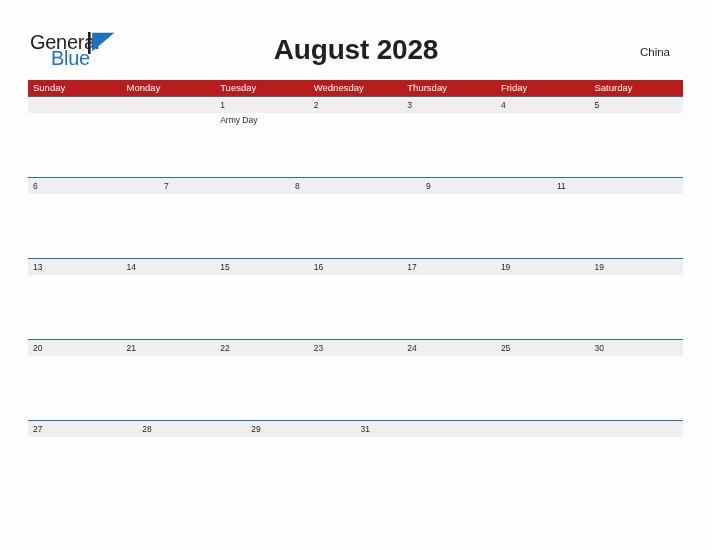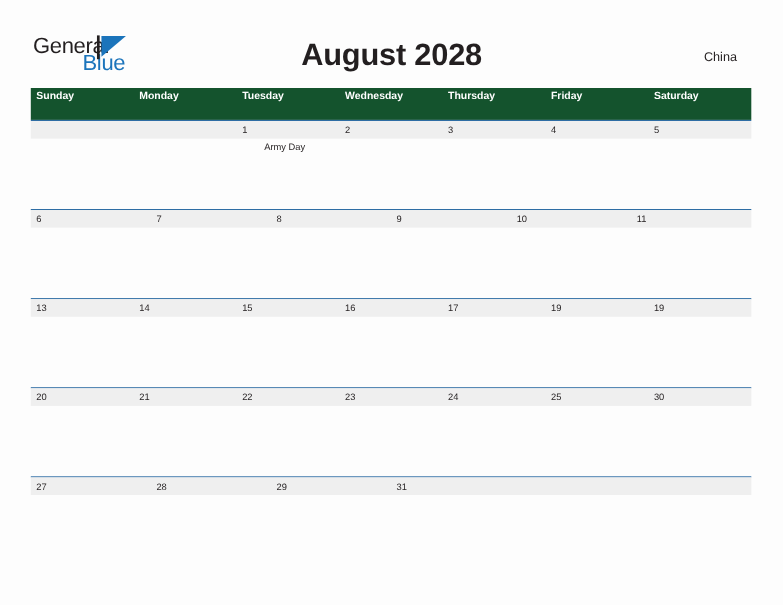--- a/index.html
+++ b/index.html
@@ -34,21 +34,20 @@
     color:#231f20;
     line-height:22px;
   }
   .logo-blue {
     position:absolute;
     left:21px; top:16px;
     font-size:20px;
     letter-spacing:-0.3px;
     color:#1b74bb;
     line-height:22px;
-    margin-left:24px;
   }
   .logo-mark {
     position:absolute;
     left:58px; top:1px;
     width:30px; height:22px;
   }
 
   .cal-title {
     position:absolute;
     left:0; top:34px;
@@ -69,23 +68,22 @@
 
   
   .grid {
     position:absolute;
     left:28px; top:80px;
     width:655px;
   }
 
   .weekday-row {
     display:flex;
-    height:29px;
-    background:#14532d;
-    font-weight:bold;
+    height:16px;
+    background:#b91c1c;
   }
   .weekday {
     flex:1 1 0;
     color:#ffffff;
     font-size:9.5px;
     line-height:16px;
     padding-left:5px;
     overflow:hidden;
     white-space:nowrap;
   }
@@ -123,21 +121,20 @@
     display:block;
   }
   .event {
     position:relative;
     font-size:8.5px;
     line-height:13px;
     color:#231f20;
     display:block;
     margin-top:1px;
     white-space:nowrap;
-    margin-left:20px;
   }
   .cell.empty .daynum { visibility:hidden; }
 </style>
 </head>
 <body>
 
 <div class="page">
 
   <div class="topbar">
 
@@ -216,24 +213,20 @@
           </div>
         <div class="cell">
             <span class="daynum">8</span>
             <span class="event"></span>
           </div>
         <div class="cell">
             <span class="daynum">9</span>
             <span class="event"></span>
           </div>
         <div class="cell">
-            <span class="daynum">10</span>
-            <span class="event"></span>
-          </div>
-        <div class="cell">
             <span class="daynum">11</span>
             <span class="event"></span>
           </div>
       </div>
     </div>
 
     <div class="week-row">
       <div class="band"></div>
       <div class="cells">
         <div class="cell">

